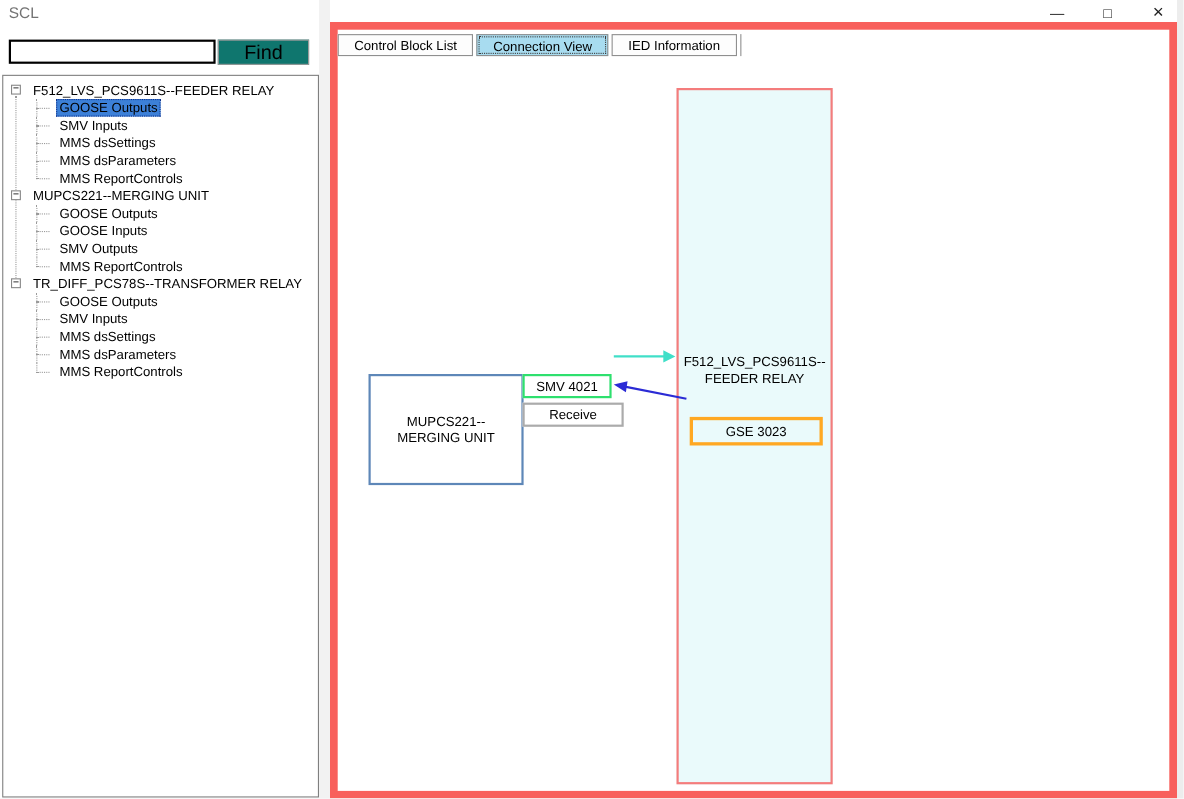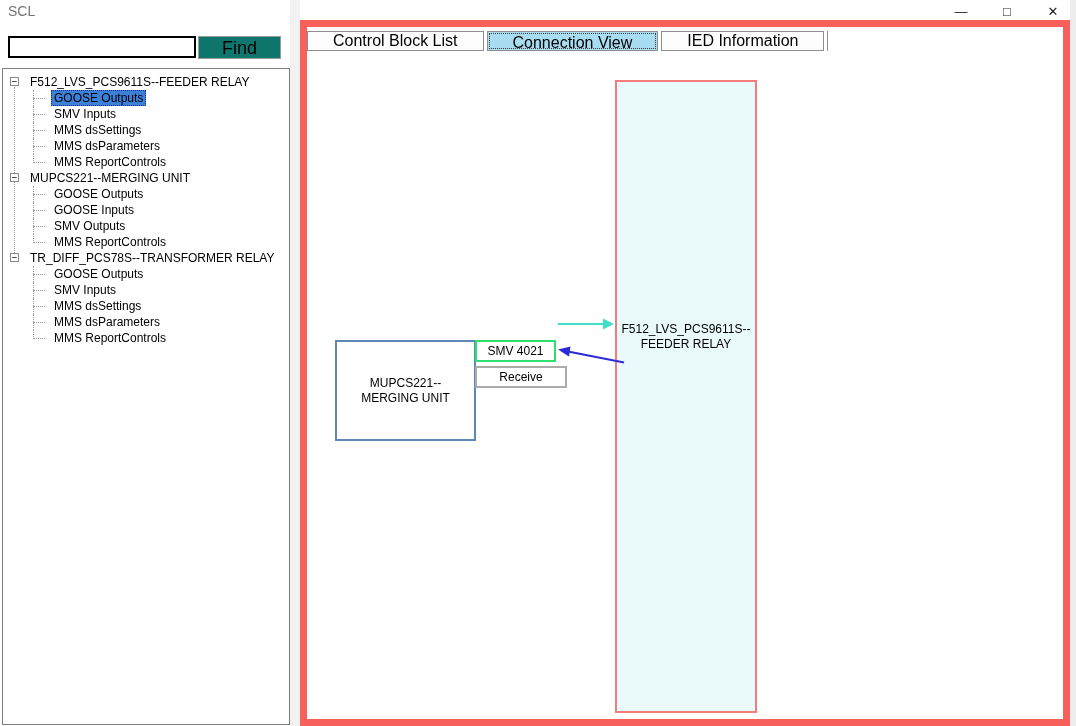--- a/index.html
+++ b/index.html
@@ -24,21 +24,21 @@
   .t-label.child{margin-left:44px;}
   .t-label.sel{background:var(--tree-selection);outline:1px dotted #10308a;outline-offset:-1px;}
   .t-vline{position:absolute;width:0;border-left:1px dotted #9a9a9a;z-index:1;}
   .t-hline{position:absolute;height:0;border-top:1px dotted #9a9a9a;z-index:1;}
   .gap-strip{position:absolute;left:290px;top:0;width:10px;height:726px;background:#f2f2f2;}
   .edge-strip{position:absolute;left:1070px;top:0;width:6px;height:726px;background:#ededed;}
 
   
   .red-panel{position:absolute;left:300px;top:20px;width:770px;height:706px;box-sizing:border-box;border:7px solid var(--panel-border);background:#fff;}
   .tab-bar{position:absolute;left:0;top:1px;display:flex;align-items:flex-end;height:23px;}
-  .tab{box-sizing:border-box;height:20px;line-height:18px;padding:0 25px;font-size:16px;color:#000;background:#fdfdfd;border:1px solid #8f8f8f;margin-right:3px;}
+  .tab{box-sizing:border-box;height:20px;line-height:18px;padding:0 14px;font-size:12px;color:#000;background:#fdfdfd;border:1px solid #8f8f8f;margin-right:3px;}
   .tab.selected{background:var(--tab-selected);height:20px;line-height:21px;outline:1px dotted #3a3a3a;outline-offset:-3px;}
   .tab-endcap{width:2px;height:20px;border-left:1px solid #909090;}
 
   
   .canvas{position:absolute;left:0;top:27px;right:0;bottom:0;}
   .ied-rect{position:absolute;left:308px;top:26px;width:142px;height:633px;box-sizing:border-box;border:2px solid var(--ied-border);background:var(--ied-fill);z-index:1;}
   .ied-label{position:absolute;left:0;top:240px;width:100%;text-align:center;font-size:12px;line-height:15px;color:#000;}
   .gse-box{position:absolute;left:10px;top:297px;width:121px;height:26px;box-sizing:border-box;border:3px solid var(--gse-border);display:flex;align-items:center;justify-content:center;font-size:12px;color:#000;}
   .mu-box{position:absolute;left:28px;top:286px;width:141px;height:101px;box-sizing:border-box;border:2px solid var(--merging-unit-border);background:#fff;display:flex;align-items:center;justify-content:center;text-align:center;font-size:12px;line-height:15px;color:#000;z-index:1;padding:0 8px;}
   .smv-box{position:absolute;left:168px;top:286px;width:81px;height:22px;box-sizing:border-box;border:2px solid var(--smv-border);background:#fff;display:flex;align-items:center;justify-content:center;font-size:12px;color:#000;z-index:2;}
@@ -92,20 +92,21 @@
     <div class="tab-bar" id="tab-bar">
         <div class="tab">Control Block List</div>
         <div class="tab selected">Connection View</div>
         <div class="tab">IED Information</div>
         <div class="tab-endcap"></div>
       </div>
 
     <div class="canvas">
       <div class="ied-rect">
         <div class="ied-label">F512_LVS_PCS9611S--FEEDER RELAY</div>
+        <div class="gse-box">GSE 3023</div>
       </div>
       <div class="mu-box">MUPCS221--MERGING UNIT</div>
       <div class="smv-box">SMV 4021</div>
       <div class="receive-box">Receive</div>
     </div>
   </div>
 
   <svg class="arrow-layer" viewBox="0 0 1076 726">
     <g style="stroke:var(--smv-arrow);fill:var(--smv-arrow);">
       <line x1="558" y1="324" x2="604" y2="324" stroke-width="2"></line>

